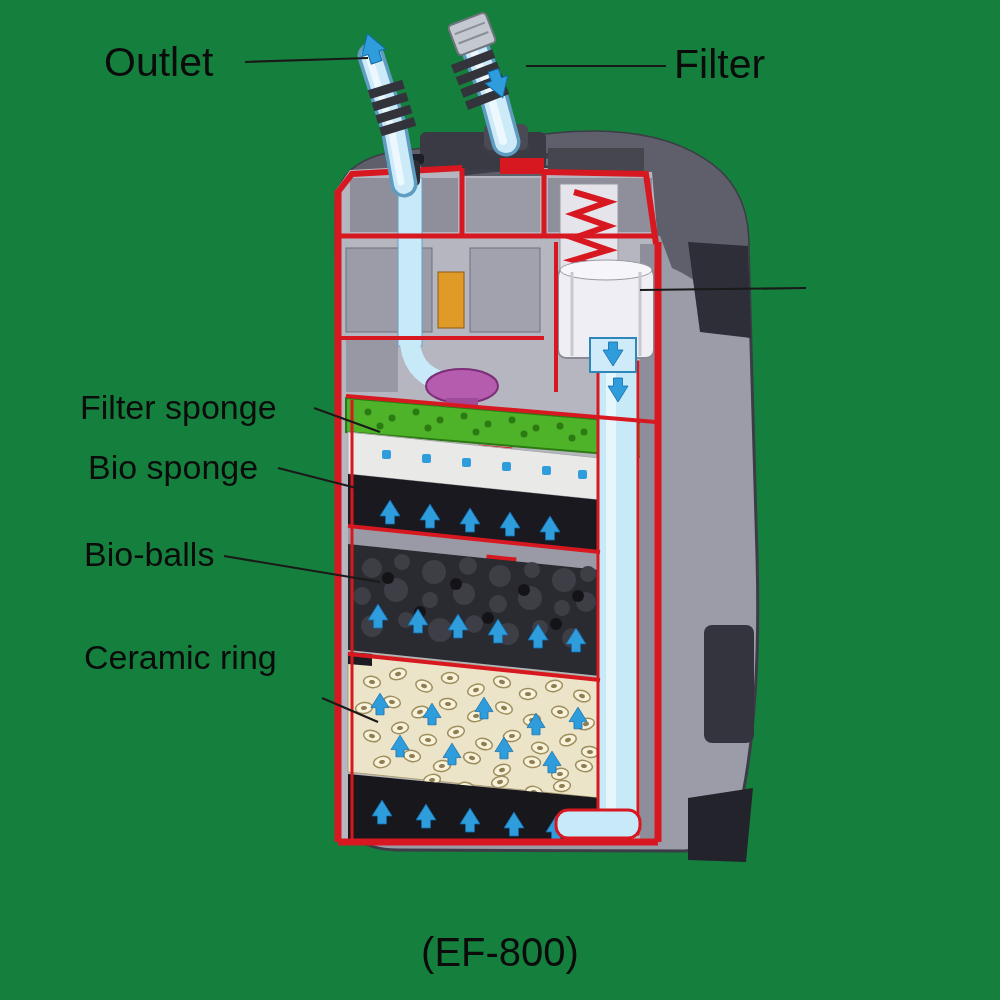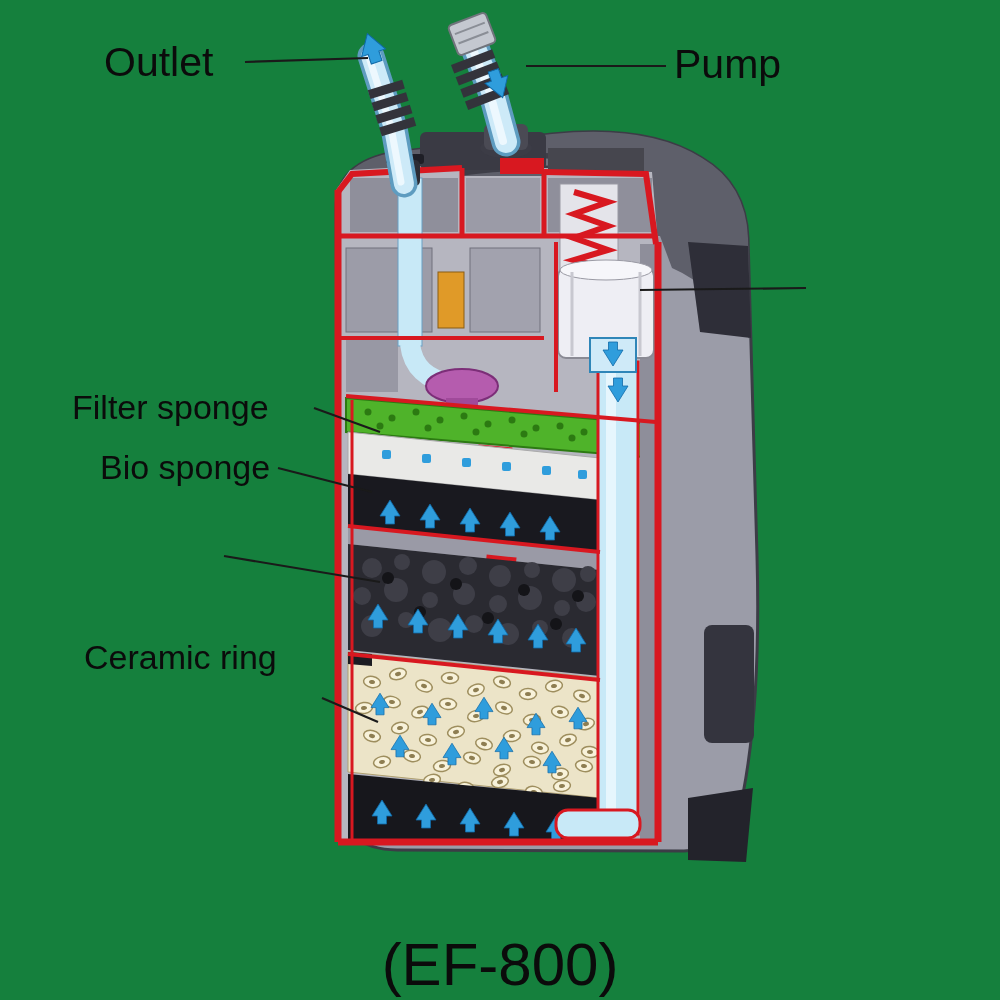--- a/index.html
+++ b/index.html
@@ -2,21 +2,21 @@
 <html><head>
 <meta charset="utf-8">
 <style>
   html,body{margin:0;padding:0;background:#ffffff;}
   body{width:1000px;height:1000px;font-family:"Liberation Sans",sans-serif;}
   .stage{position:relative;width:1000px;height:1000px;overflow:hidden;background:#15803d;}
   .stage svg{position:absolute;left:0;top:0;}
   .lbl{position:absolute;color:#0b0b0b;white-space:nowrap;line-height:1;}
   .lbl-lg{font-size:41px;}
   .lbl-md{font-size:34px;}
-  .caption{position:absolute;left:0;right:0;top:930px;text-align:center;font-size:60px;color:#0b0b0b;}
+  .caption{position:absolute;left:0;right:0;top:930px;text-align:center;font-size:40px;color:#0b0b0b;}
 </style>
 </head>
 <body>
 
 <div class="stage">
 
 <svg width="1000" height="1000" viewBox="0 0 1000 1000">
   <defs>
     <path id="arrUp" d="M0,-12 L10,4 L4.5,4 L4.5,12 L-4.5,12 L-4.5,4 L-10,4 Z"></path>
     <g id="ring">
@@ -297,19 +297,20 @@
     <line x1="526" y1="66" x2="666" y2="66"></line>
     <line x1="640" y1="290" x2="806" y2="288"></line>
     <line x1="314" y1="408" x2="380" y2="432"></line>
     <line x1="278" y1="468" x2="372" y2="492"></line>
     <line x1="224" y1="556" x2="380" y2="582"></line>
     <line x1="322" y1="698" x2="378" y2="722"></line>
   </g>
 </svg>
 
 <div class="lbl lbl-lg" style="left:104px;top:42px;">Outlet</div>
-<div class="lbl lbl-lg" style="left:674px;top:44px;">Pump</div>
-<div class="lbl lbl-md" style="left:72px;top:390px;">Filter sponge</div>
-<div class="lbl lbl-md" style="left:100px;top:450px;">Bio sponge</div>
+<div class="lbl lbl-lg" style="left:674px;top:44px;">Filter</div>
+<div class="lbl lbl-md" style="left:80px;top:390px;">Filter sponge</div>
+<div class="lbl lbl-md" style="left:88px;top:450px;">Bio sponge</div>
+<div class="lbl lbl-md" style="left:84px;top:537px;">Bio-balls</div>
 <div class="lbl lbl-md" style="left:84px;top:640px;">Ceramic ring</div>
 <div class="caption">(EF-800)</div>
 
 </div>
 
 </body></html>

